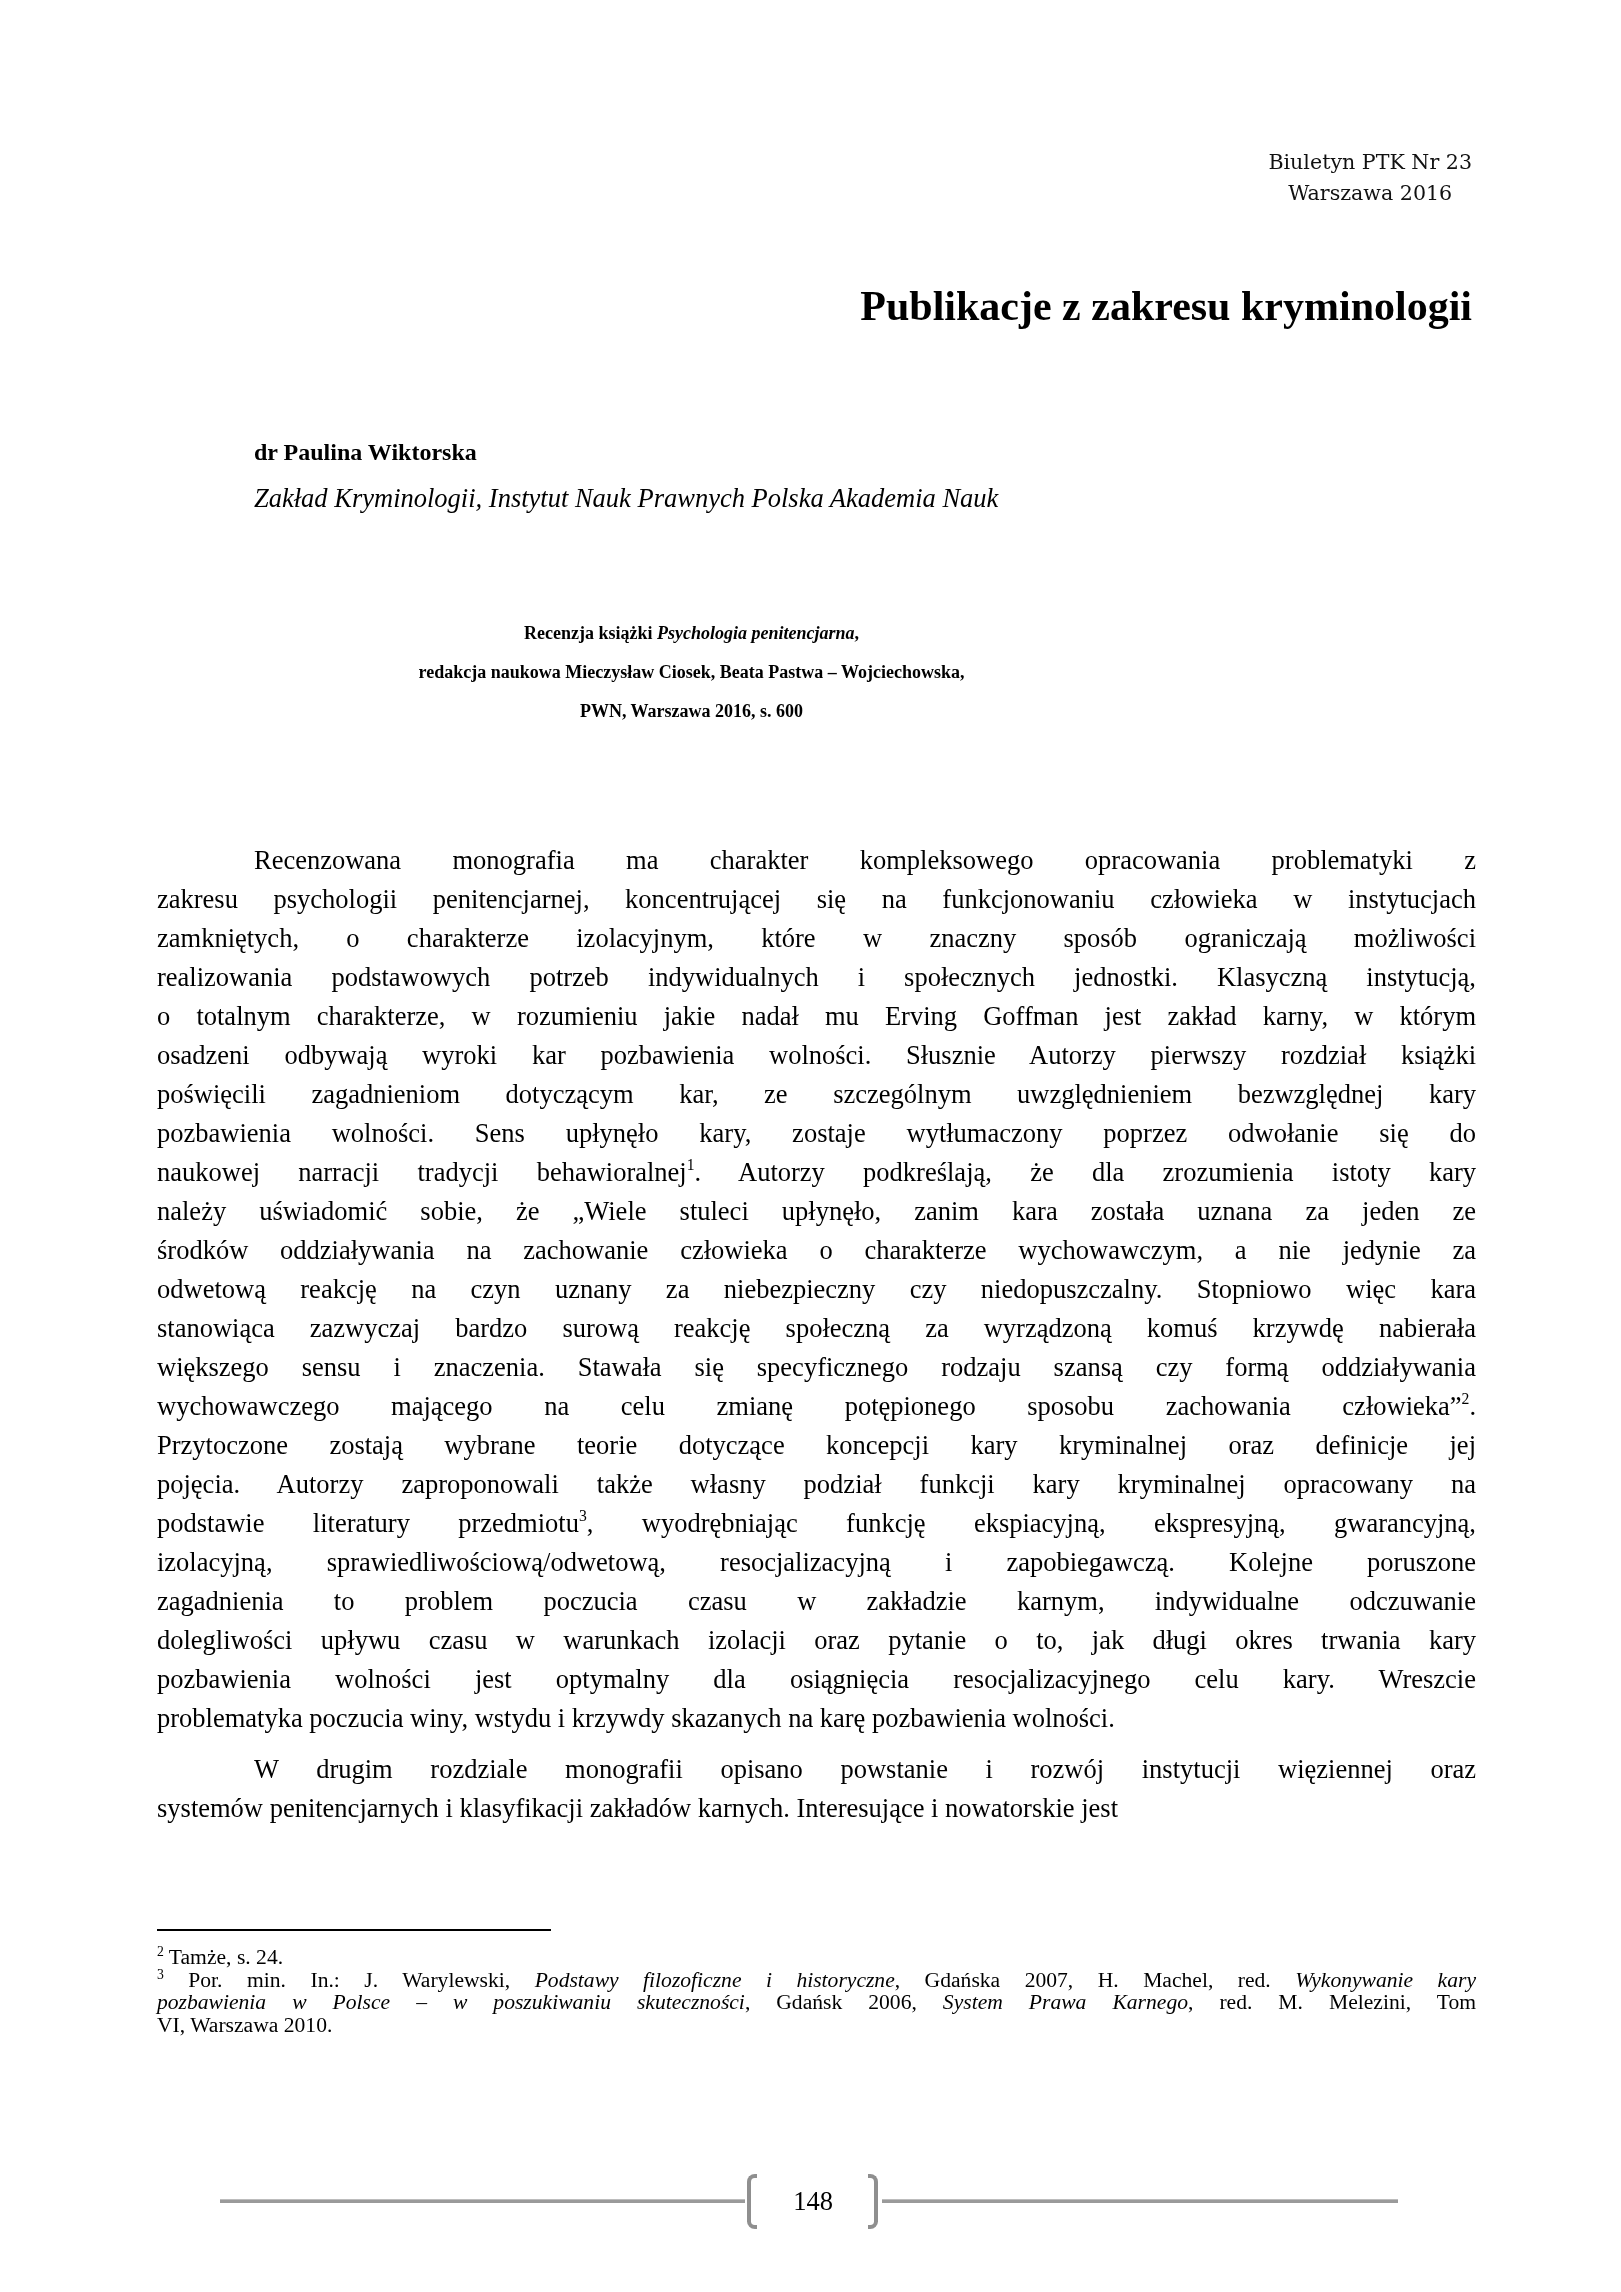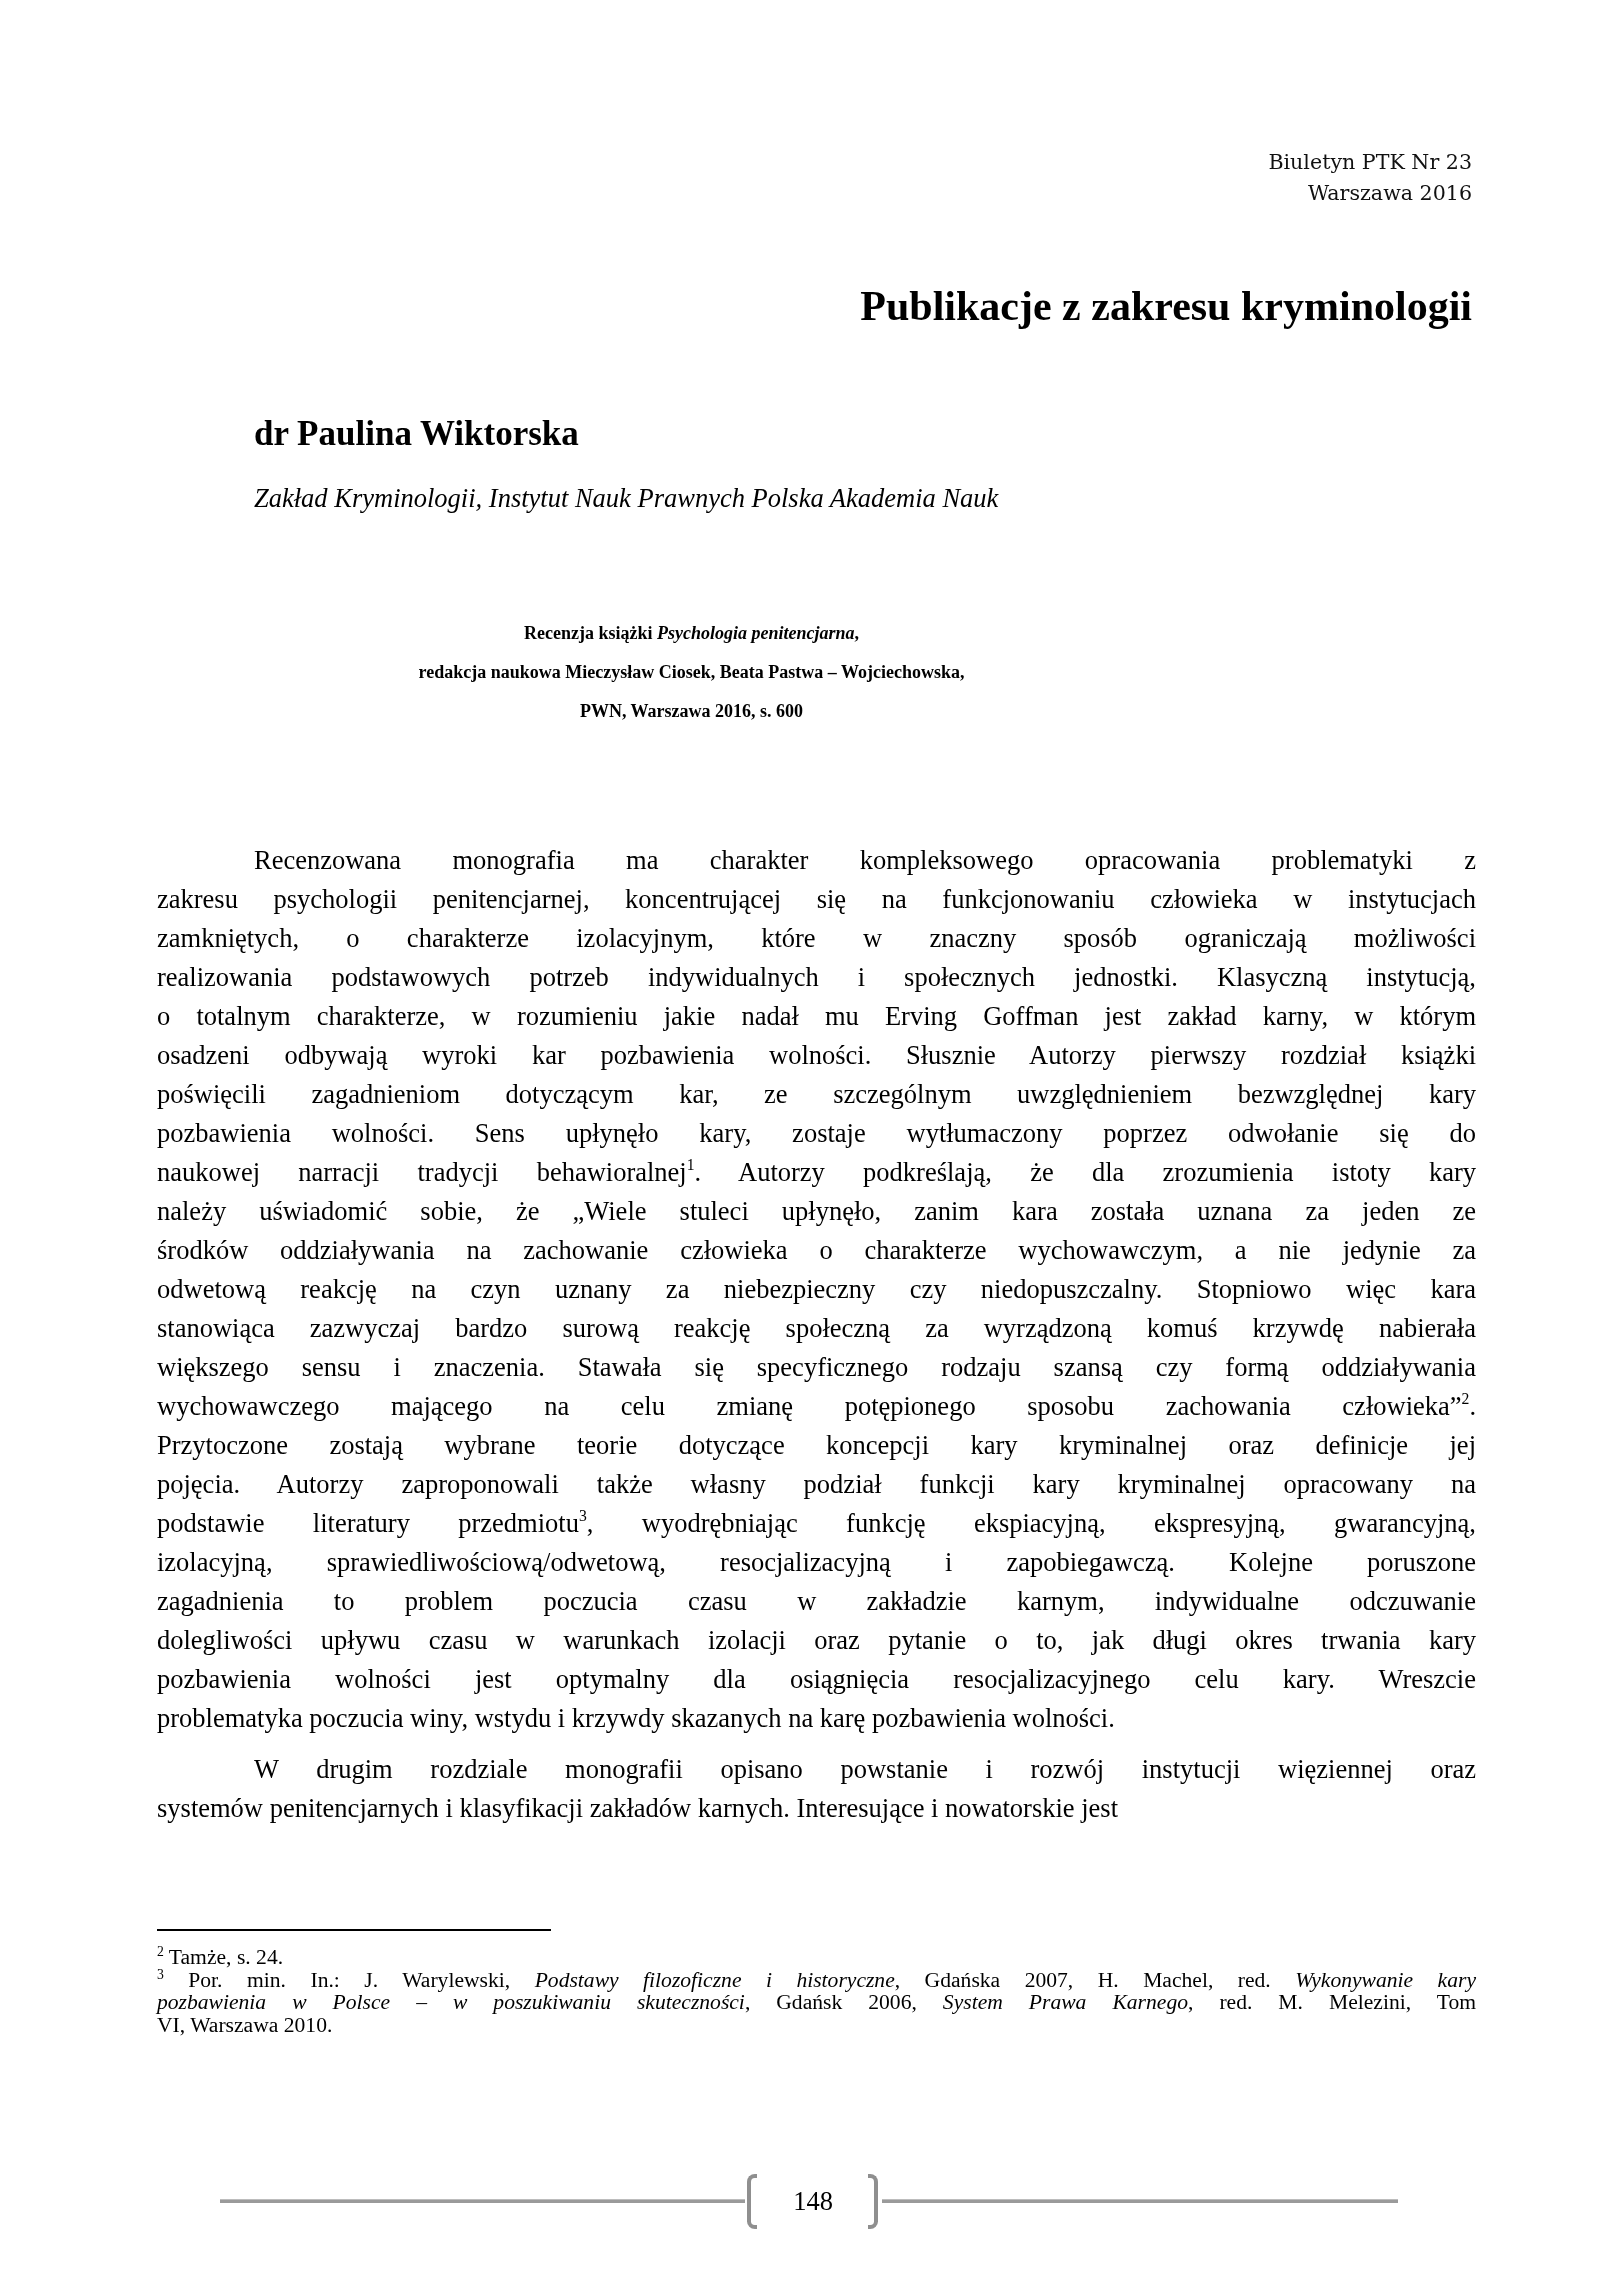--- a/index.html
+++ b/index.html
@@ -1,21 +1,21 @@
 <!DOCTYPE html>
 <html><head>
 <meta charset="utf-8">
 <style>
   html, body { margin: 0; padding: 0; background: #ffffff; }
   body { width: 1621px; height: 2293px; position: relative; overflow: hidden;
          font-family: "Liberation Serif", "DejaVu Serif", serif; color: #000; }
-  .header { position: absolute; right: 149px; top: 147px; text-align: right;
+  .header { position: absolute; right: 149px; top: 147px; text-align: center;
             font-family: "DejaVu Serif", "Liberation Serif", serif; font-size: 20.6px; line-height: 31px; color: #111; }
   .title { position: absolute; right: 149px; top: 281px; font-weight: bold; font-size: 42px; line-height: 51px; }
-  .author { position: absolute; left: 254px; top: 416px; font-weight: bold; font-size: 35px; line-height: 35px; }
+  .author { position: absolute; left: 254px; top: 435px; font-weight: bold; font-size: 24px; line-height: 35px; }
   .affil { position: absolute; left: 254px; top: 481px; font-style: italic; font-size: 26.5px; line-height: 35px; }
   .review { position: absolute; left: 0; width: 1383px; top: 614px; text-align: center; font-weight: bold; font-size: 18px; line-height: 39px; }
   .review i { font-style: italic; }
   .body { position: absolute; left: 157px; width: 1319px; top: 829px; font-size: 26.5px; }
   .line { display: block; height: 39px; line-height: 39px; text-align: justify; text-align-last: justify; white-space: nowrap; overflow: visible; }
   .line.last { text-align-last: left; }
   .line.indent { padding-left: 97px; margin-top: 12px; }
   sup { font-size: 15.7px; line-height: 0; vertical-align: 10.8px; }
   .sep { position: absolute; left: 157px; top: 1929px; width: 394px; height: 0; border-top: 2px solid #000; }
   .foot { position: absolute; left: 157px; width: 1319px; top: 1946px; font-size: 21.6px; }

